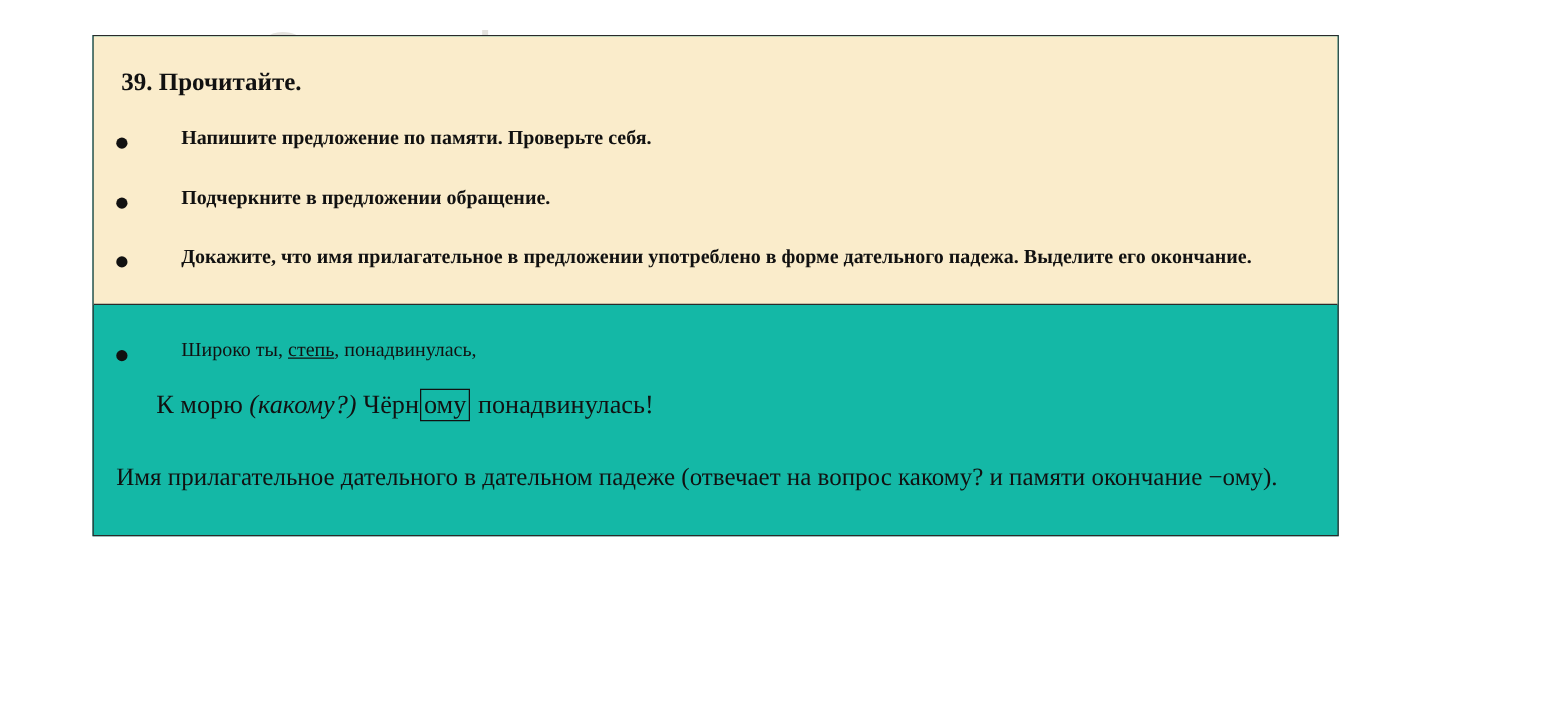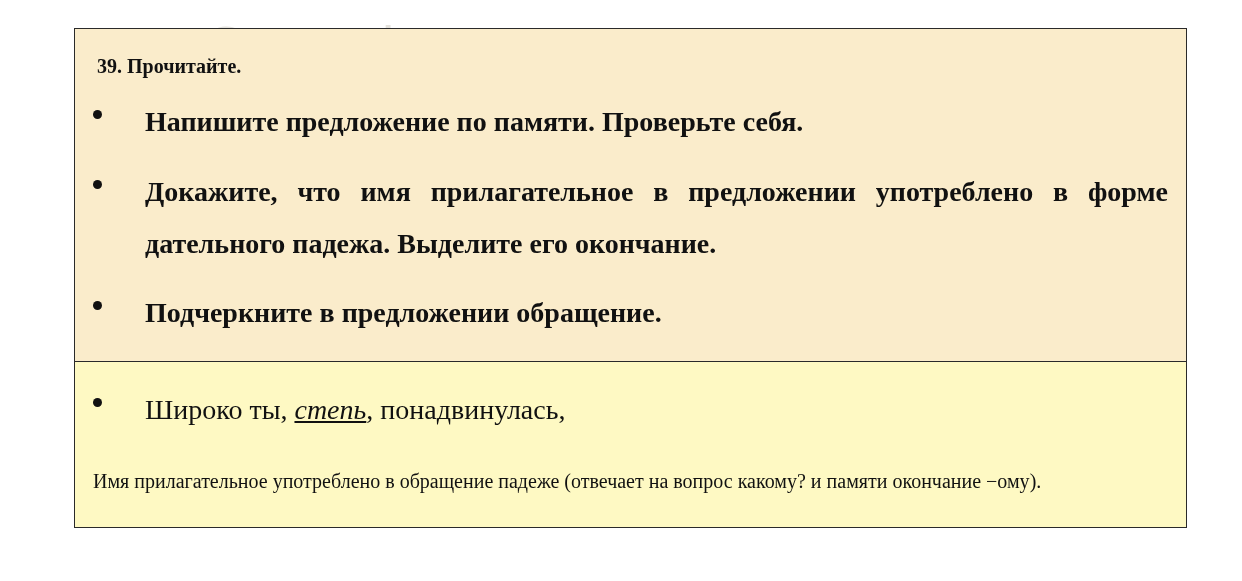--- a/index.html
+++ b/index.html
@@ -35,24 +35,24 @@
     left: 655px;
     top: 318px;
     color: #eceae5;
   }
 
   
   .exercise-card {
     position: absolute;
     left: 74px;
     top: 28px;
-    width: 1113px;
+    width: 997px;
     border: 1px solid #2a2a2a;
     box-sizing: border-box;
-    background: #fef9c3;
+    background: #14b8a6;
   }
 
   .task-block {
     background: #faeccb;
     border-bottom: 1px solid #2a2a2a;
     padding: 26px 18px 22px 18px;
     box-sizing: border-box;
   }
 
   .task-heading {
@@ -64,21 +64,21 @@
 
   ul.bullets {
     list-style: none;
     margin: 0;
     padding: 0;
   }
   ul.bullets > li {
     position: relative;
     padding-left: 52px;
     margin-bottom: 18px;
-    font-size: 28px;
+    font-size: 16px;
     line-height: 1.85;
     color: #111111;
     text-align: justify;
   }
   ul.bullets > li:last-child {
     margin-bottom: 0;
   }
   ul.bullets > li::before {
     content: "";
     position: absolute;
@@ -101,21 +101,20 @@
     position: relative;
   }
 
   .answer-block ul.bullets > li {
     font-weight: normal;
     margin-bottom: 10px;
   }
 
   .underline {
     text-decoration: underline;
-    font-style: italic;
   }
 
   .sentence-line2 {
     margin: 16px 0 0 32px;
     font-size: 21px;
     color: #111111;
     white-space: nowrap;
   }
   .q-italic {
     font-style: italic;
@@ -143,31 +142,34 @@
 
 <div class="watermark watermark-top">Getsoch.ru</div>
 <div class="watermark watermark-bottom">Getsoch.ru</div>
 
 <div class="exercise-card">
 
   <div class="task-block">
     <div class="task-heading">39. Прочитайте.</div>
     <ul class="bullets">
       <li>Напишите предложение по памяти. Проверьте себя.</li>
+      <li>Подчеркните в предложении обращение.</li>
       <li>Докажите, что имя прилагательное в предложении употреблено в форме дательного падежа. Выделите его окончание.</li>
-      <li>Подчеркните в предложении обращение.</li>
     </ul>
   </div>
 
   <div class="answer-block">
     <ul class="bullets">
       <li>
         <span>Широко ты, </span><span class="underline">степь</span><span>, понадвинулась,</span>
       </li>
     </ul>
 
+    <div class="sentence-line2">
+      <span>К морю </span><span class="q-italic">(какому?)</span><span> Чёрн</span><span class="ending-box">ому</span><span> понадвинулась!</span>
+    </div>
 
     <div class="explanation">
-      <span>Имя прилагательное употреблено в обращение падеже (отвечает на вопрос </span><span class="it">какому?</span><span> и памяти окончание </span><span class="it">−ому</span><span>).</span>
+      <span>Имя прилагательное дательного в дательном падеже (отвечает на вопрос </span><span class="it">какому?</span><span> и памяти окончание </span><span class="it">−ому</span><span>).</span>
     </div>
   </div>
 
 </div>
 
 </body></html>

